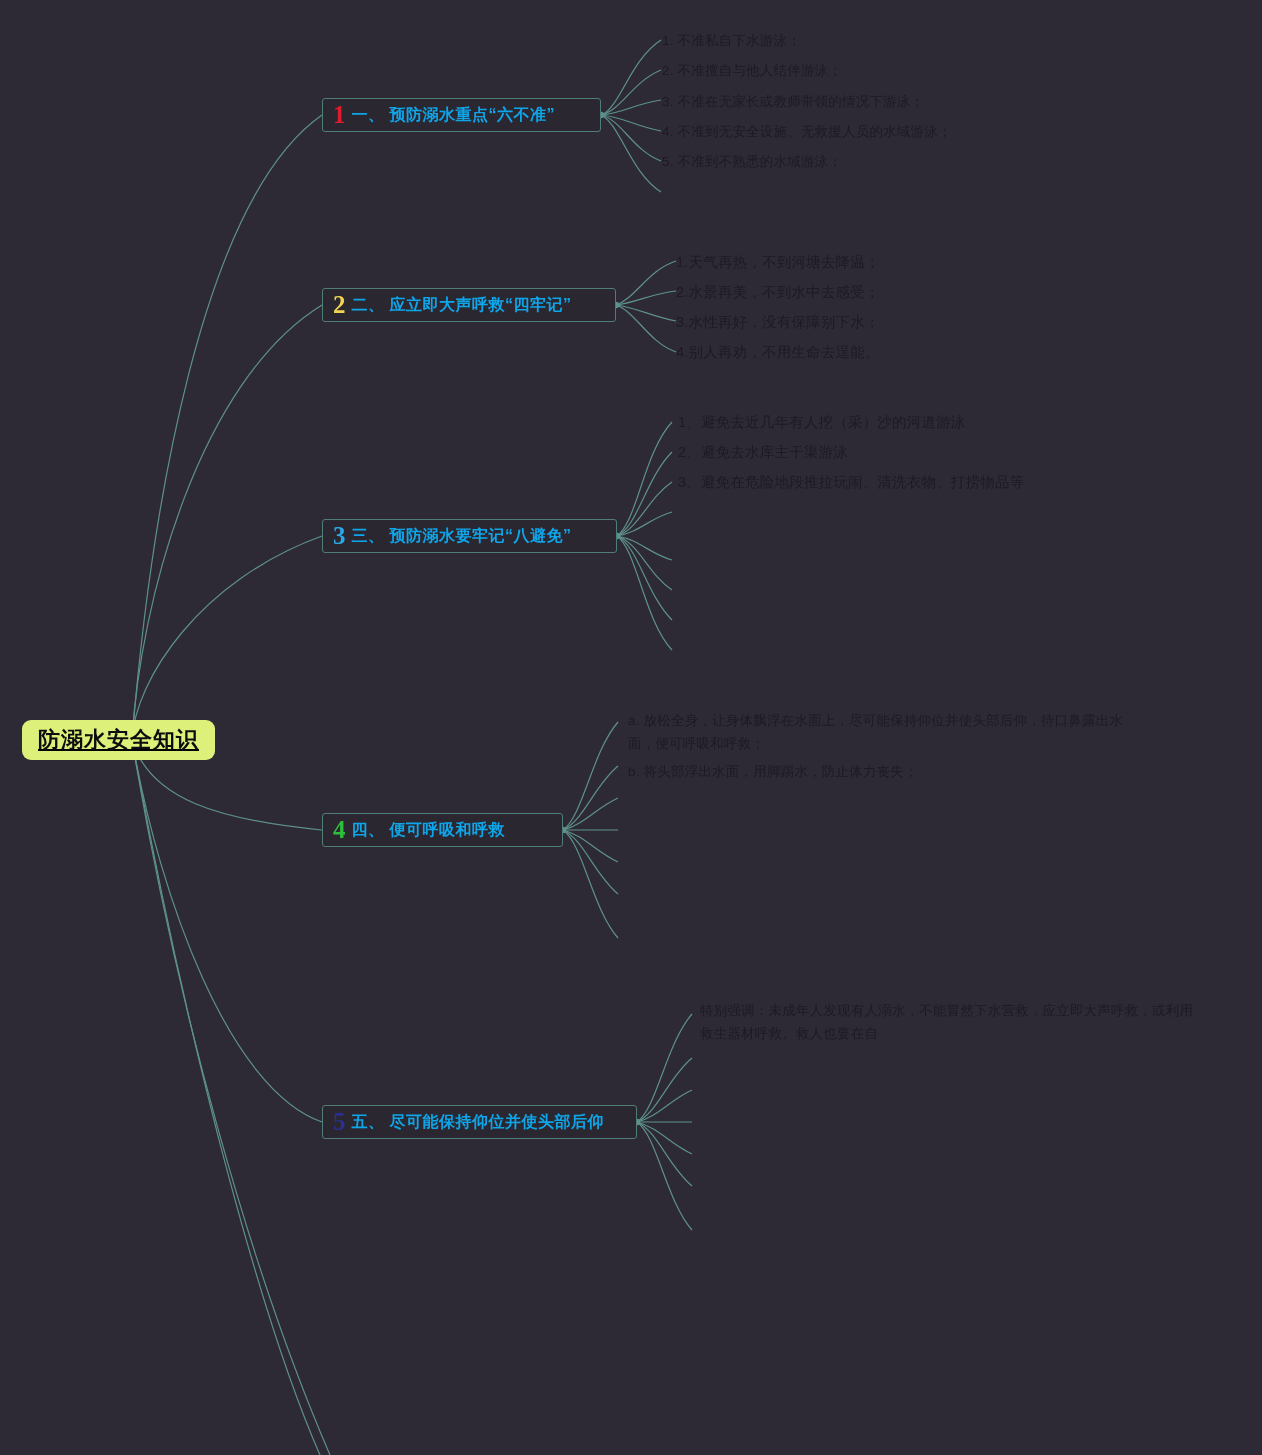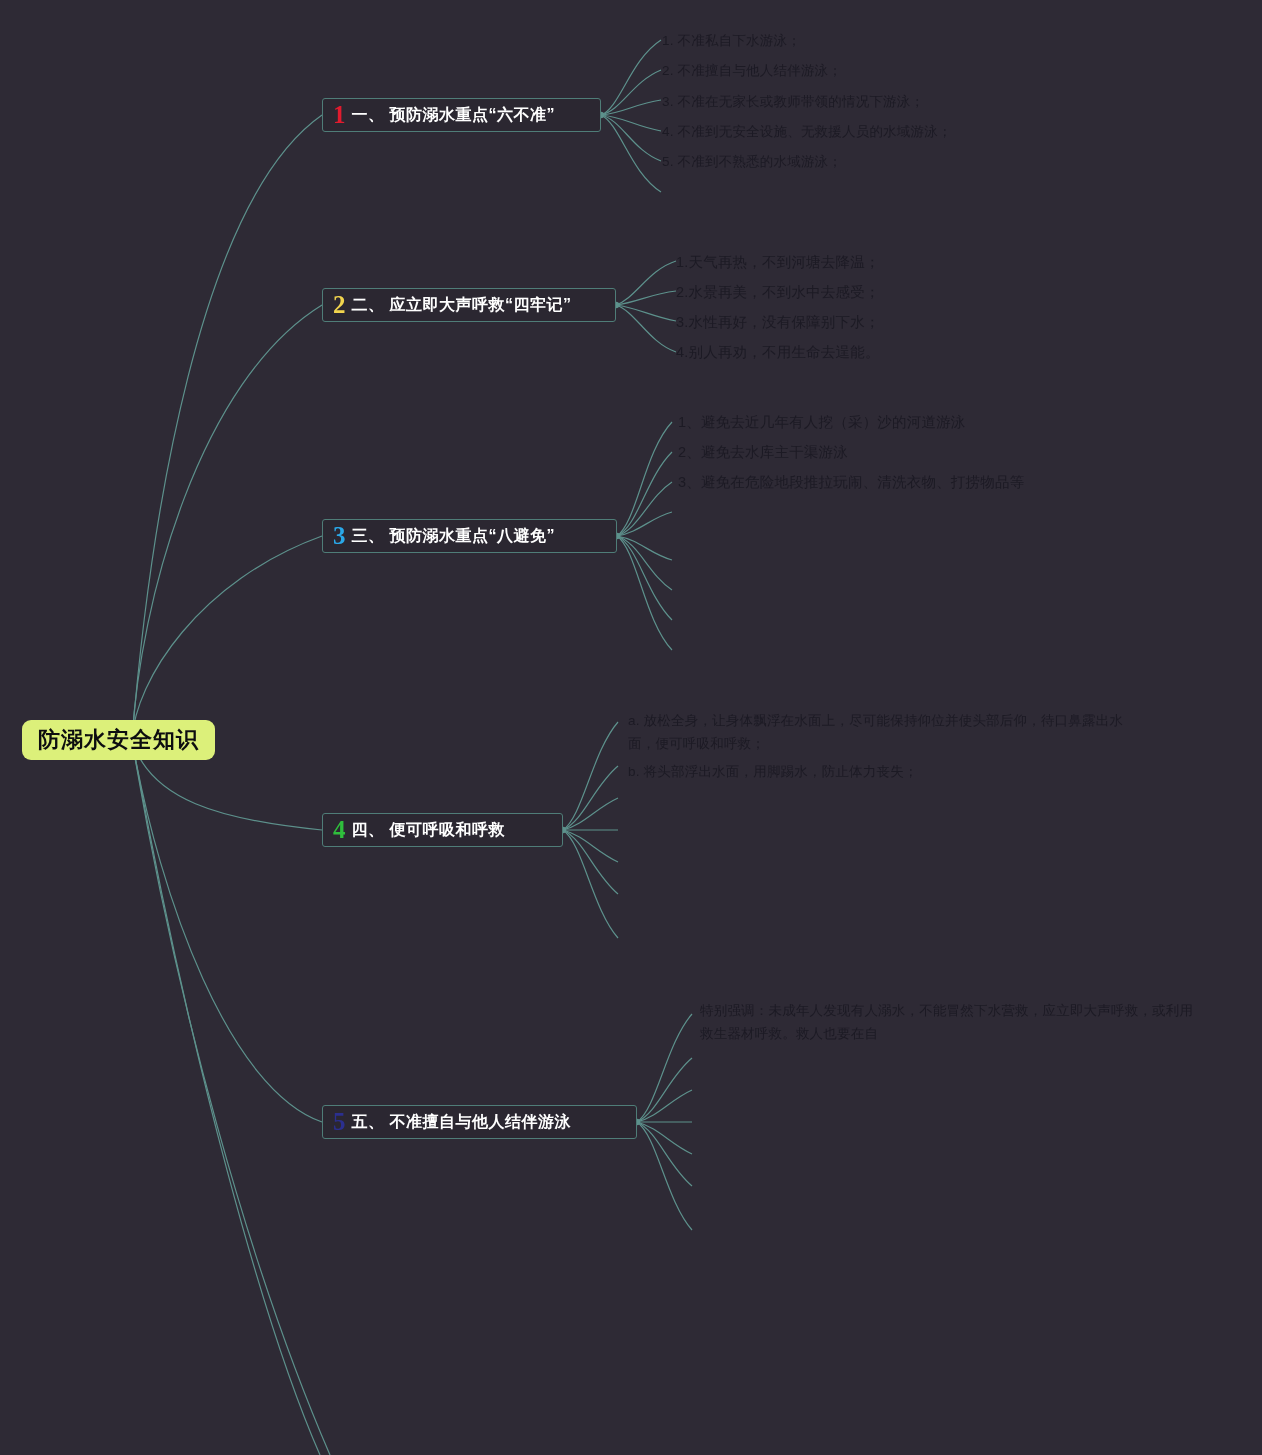--- a/index.html
+++ b/index.html
@@ -35,20 +35,21 @@
     left: 22px;
     top: 720px;
     height: 40px;
     box-sizing: border-box;
     background: #dcf07a;
     border-radius: 9px;
     display: flex;
     align-items: center;
     padding: 0 16px;
     z-index: 5;
+    text-decoration: underline;
   }
   .root-label {
     font-size: 22px;
     font-weight: bold;
     color: #0d0d10;
     letter-spacing: 1px;
     white-space: nowrap;
   }
 
   
@@ -69,21 +70,21 @@
     font-weight: bold;
     font-family: "Liberation Serif", "DejaVu Serif", serif;
     line-height: 1;
     margin-right: 6px;
     position: relative;
     top: -1px;
   }
   .branch-title {
     font-size: 16px;
     font-weight: bold;
-    color: #ffffff;
+    color: #0ea5e9;
     white-space: nowrap;
     letter-spacing: 0.5px;
   }
 
   
   .leaf {
     position: absolute;
     color: #1c1a24;
     z-index: 4;
   }
@@ -195,32 +196,32 @@
     <span class="branch-num" style="color:#f2d54e;">2</span>
     <span class="branch-title">二、 应立即大声呼救“四牢记”</span>
   </div>
   <div class="leaf leaf-md" style="left:676px; top:252px;">1.天气再热，不到河塘去降温；</div>
   <div class="leaf leaf-md" style="left:676px; top:282px;">2.水景再美，不到水中去感受；</div>
   <div class="leaf leaf-md" style="left:676px; top:312px;">3.水性再好，没有保障别下水；</div>
   <div class="leaf leaf-md" style="left:676px; top:342px;">4.别人再劝，不用生命去逞能。</div>
 
   <div class="branch-node" style="left:322px; top:519px; width:295px;">
     <span class="branch-num" style="color:#2aa8e8;">3</span>
-    <span class="branch-title">三、 预防溺水重点“八避免”</span>
+    <span class="branch-title">三、 预防溺水要牢记“八避免”</span>
   </div>
   <div class="leaf leaf-md" style="left:678px; top:412px;">1、避免去近几年有人挖（采）沙的河道游泳</div>
   <div class="leaf leaf-md" style="left:678px; top:442px;">2、避免去水库主干渠游泳</div>
   <div class="leaf leaf-md" style="left:678px; top:472px;">3、避免在危险地段推拉玩闹、清洗衣物、打捞物品等</div>
 
   <div class="branch-node" style="left:322px; top:813px; width:241px;">
     <span class="branch-num" style="color:#2fbe3c;">4</span>
     <span class="branch-title">四、 便可呼吸和呼救</span>
   </div>
   <div class="leaf leaf-wrap" style="left:628px; top:710px; width:500px;">a. 放松全身，让身体飘浮在水面上，尽可能保持仰位并使头部后仰，待口鼻露出水面，便可呼吸和呼救；</div>
   <div class="leaf leaf-wrap" style="left:628px; top:761px; width:500px;">b. 将头部浮出水面，用脚踢水，防止体力丧失；</div>
 
   <div class="branch-node" style="left:322px; top:1105px; width:315px;">
     <span class="branch-num" style="color:#2b2f8f;">5</span>
-    <span class="branch-title">五、 不准擅自与他人结伴游泳</span>
+    <span class="branch-title">五、 尽可能保持仰位并使头部后仰</span>
   </div>
   <div class="leaf leaf-wrap" style="left:700px; top:1000px; width:500px;">特别强调：未成年人发现有人溺水，不能冒然下水营救，应立即大声呼救，或利用救生器材呼救。救人也要在自</div>
 
 </div>
 
 </body></html>

